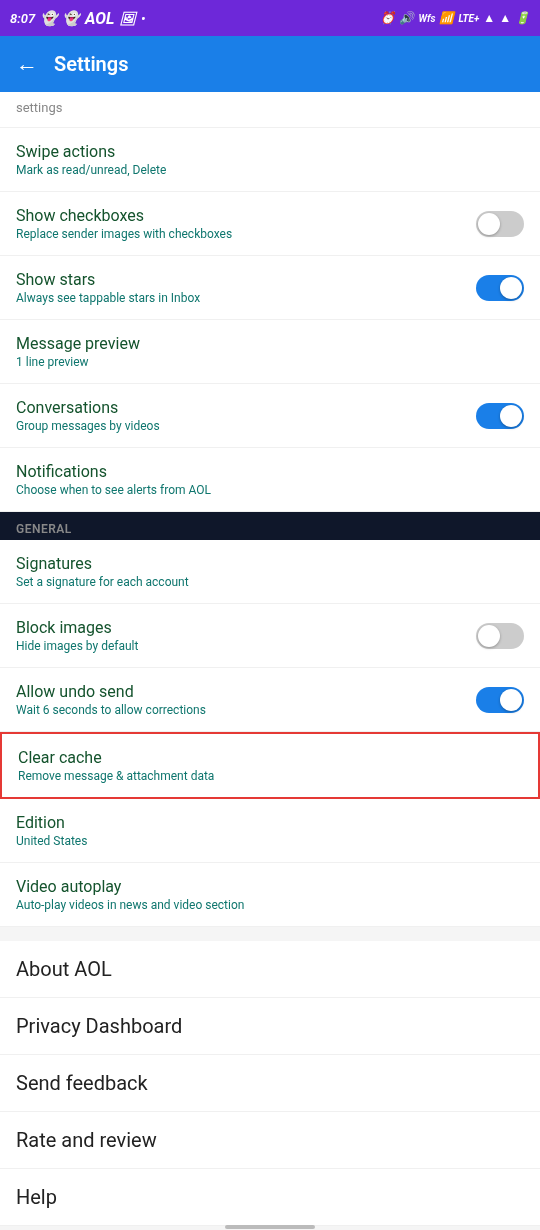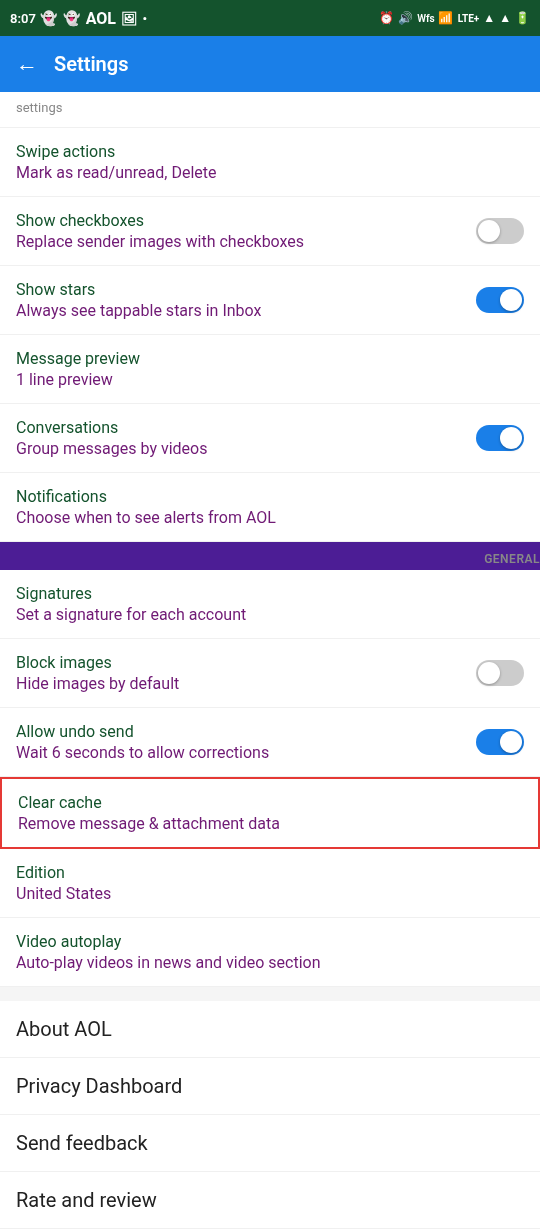--- a/index.html
+++ b/index.html
@@ -8,29 +8,30 @@
       font-family: 'Roboto', Arial, sans-serif;
       background: #fff;
       width: 540px;
       min-height: 1230px;
       font-size: 15px;
       color: #222;
     }
 
     
     .status-bar {
-      background: #14532d;
+      background: #6d28d9;
       color: #fff;
       height: 36px;
       display: flex;
       align-items: center;
       justify-content: space-between;
       padding: 0 10px;
       font-size: 13px;
       font-weight: 600;
+      font-style: italic;
     }
     .status-bar-left { display: flex; align-items: center; gap: 5px; }
     .status-bar-right { display: flex; align-items: center; gap: 4px; font-size: 12px; }
 
     
     .header {
       background: #1a7fe8;
       color: #fff;
       height: 56px;
       display: flex;
@@ -65,22 +66,22 @@
     .setting-item.highlighted {
       border: 2px solid #e53935;
     }
     .setting-item-text { flex: 1; }
     .setting-item-title {
       font-size: 16px;
       color: #14532d;
       margin-bottom: 2px;
     }
     .setting-item-subtitle {
-      font-size: 16px;
-      color: #701a75;
+      font-size: 12px;
+      color: #0f766e;
     }
 
     
     .toggle {
       width: 48px;
       height: 26px;
       border-radius: 13px;
       position: relative;
       flex-shrink: 0;
       margin-left: 12px;
@@ -100,28 +101,27 @@
     }
     .toggle.on::after { left: 24px; }
     .toggle.off::after { left: 2px; }
 
     
     .section-separator {
       background: #f5f5f5;
       height: 14px;
     }
     .section-label {
-      background: #4c1d95;
-      padding: 10px 0 4px;
+      background: #0f172a;
+      padding: 10px 16px 4px;
       font-size: 12px;
       color: #888;
       font-weight: 600;
       letter-spacing: 0.5px;
       text-transform: uppercase;
-      text-align: right;
     }
 
     
     .setting-simple {
       padding: 16px 16px;
       border-bottom: 1px solid #f0f0f0;
       font-size: 20px;
       color: #222;
       cursor: pointer;
     }

